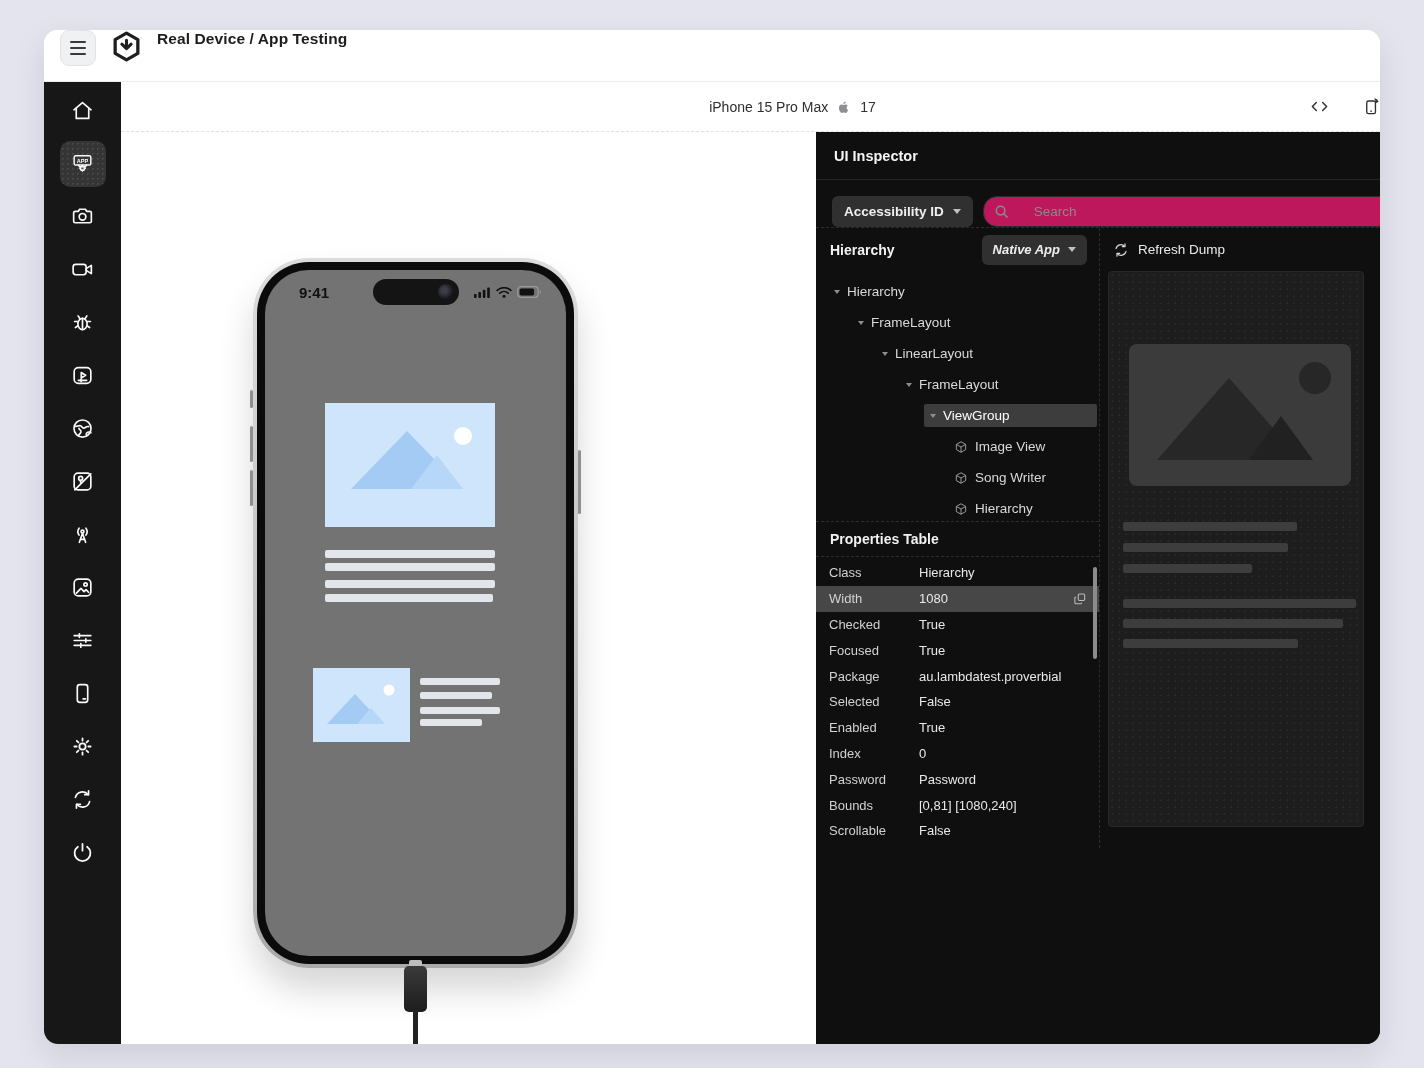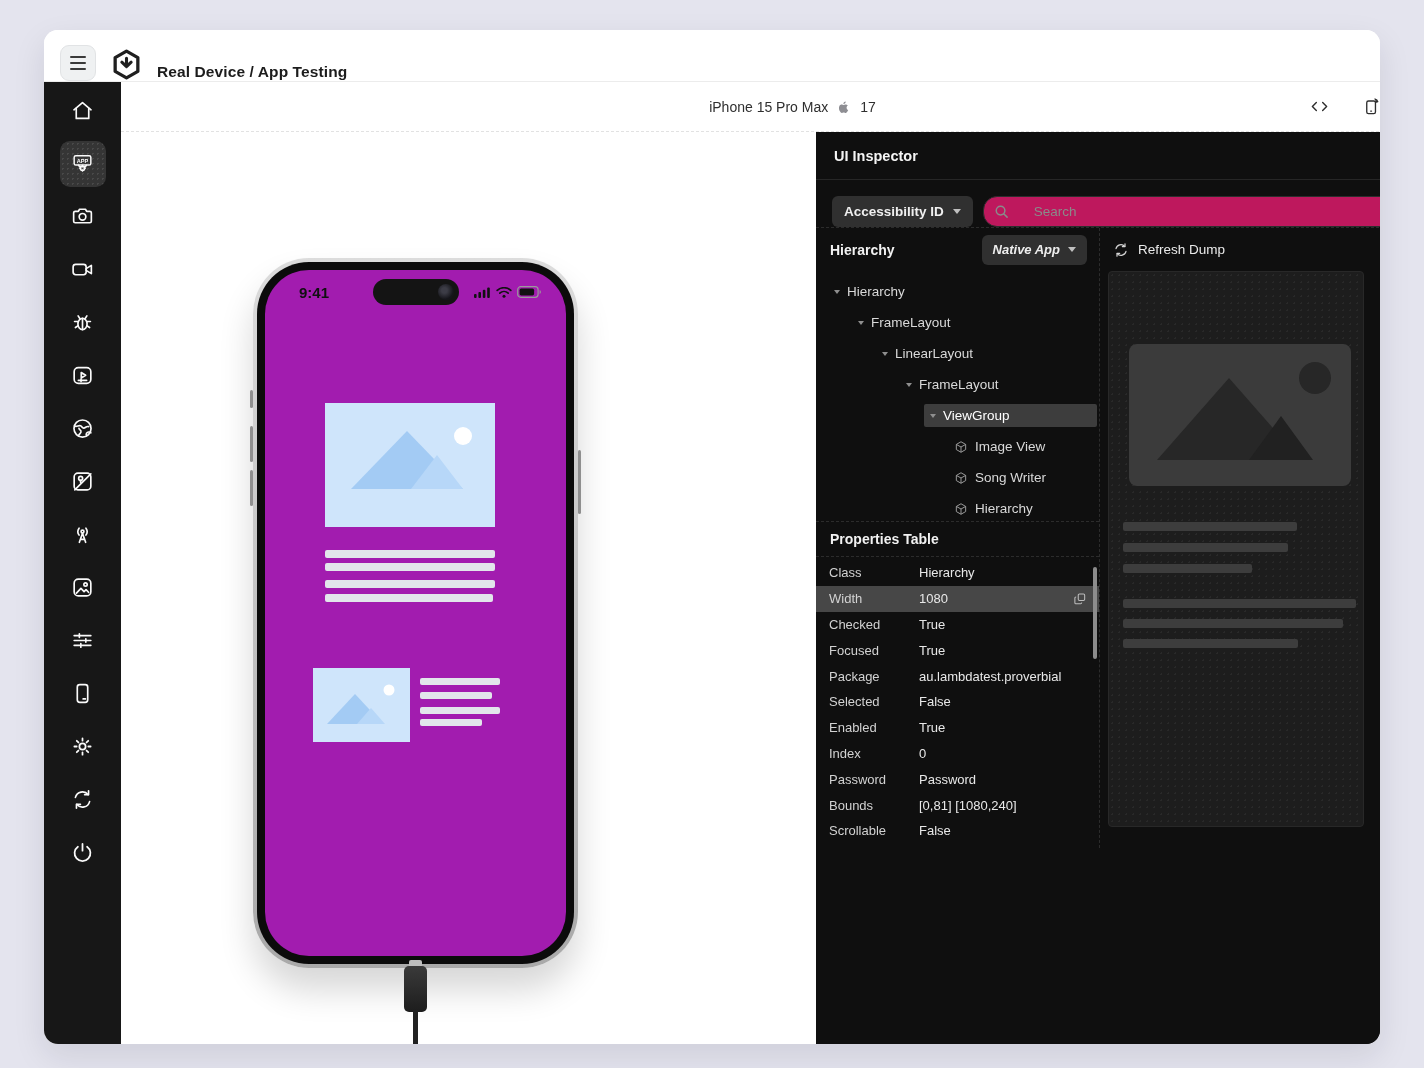--- a/index.html
+++ b/index.html
@@ -4,21 +4,21 @@
 <style>
   * { margin:0; padding:0; box-sizing:border-box; }
   html,body { width:1424px; height:1068px; overflow:hidden; }
   body { background:#e4e4ee; font-family:"Liberation Sans", sans-serif; }
 
   .window { position:absolute; left:44px; top:30px; width:1336px; height:1014px;
     background:#fff; border-radius:14px; overflow:hidden;
     box-shadow:0 12px 32px rgba(20,20,40,.10); }
 
   
-  .app-header { height:52px; display:flex; align-items:flex-end; gap:14px;
+  .app-header { height:52px; display:flex; align-items:flex-start; gap:14px;
     padding-left:16px; background:#fff; border-bottom:1px solid #ececec; }
   .hamburger { width:36px; height:36px; border:1px solid #e1e3e5; background:#eff1f2;
     border-radius:9px; display:flex; flex-direction:column; justify-content:center;
     align-items:center; gap:4px; cursor:pointer; }
   .hamburger i { display:block; width:16px; height:2px; background:#3a3a3a; border-radius:1px; }
   .app-title { font-size:15.5px; font-weight:700; color:#1c1c1c; letter-spacing:.1px; }
 
   .body-row { display:flex; height:962px; }
 
   
@@ -50,21 +50,21 @@
   .content-row { flex:1; display:flex; }
 
   
   .canvas { width:695px; background:#fff; position:relative; flex-shrink:0; }
 
   .phone { position:absolute; left:132px; top:126px; width:325px; height:710px; }
   .phone-frame { position:absolute; inset:0; border-radius:56px;
     background:linear-gradient(180deg,#dcdcdc,#a9a9a9);
     box-shadow:0 22px 34px rgba(0,0,0,.16); }
   .phone-bezel { position:absolute; inset:4px; border-radius:52px; background:#0b0b0b; }
-  .phone-screen { position:absolute; inset:12px; border-radius:44px; background:#a21caf; overflow:hidden; }
+  .phone-screen { position:absolute; inset:12px; border-radius:44px; background:#737373; overflow:hidden; }
   .side-btn { position:absolute; background:#8f8f8f; border-radius:2px; }
   .btn-action { left:-3px; top:132px; width:3px; height:18px; }
   .btn-vol-up { left:-3px; top:168px; width:3px; height:36px; }
   .btn-vol-dn { left:-3px; top:212px; width:3px; height:36px; }
   .btn-power  { right:-3px; top:192px; width:3px; height:64px; }
 
   .island { position:absolute; top:9px; left:50%; transform:translateX(-50%);
     width:86px; height:26px; border-radius:13px; background:#141414; }
   .island .cam { position:absolute; right:5px; top:5px; width:16px; height:16px;
     border-radius:50%; background:radial-gradient(circle at 40% 40%, #3c3c46 20%, #15151a 65%); }

